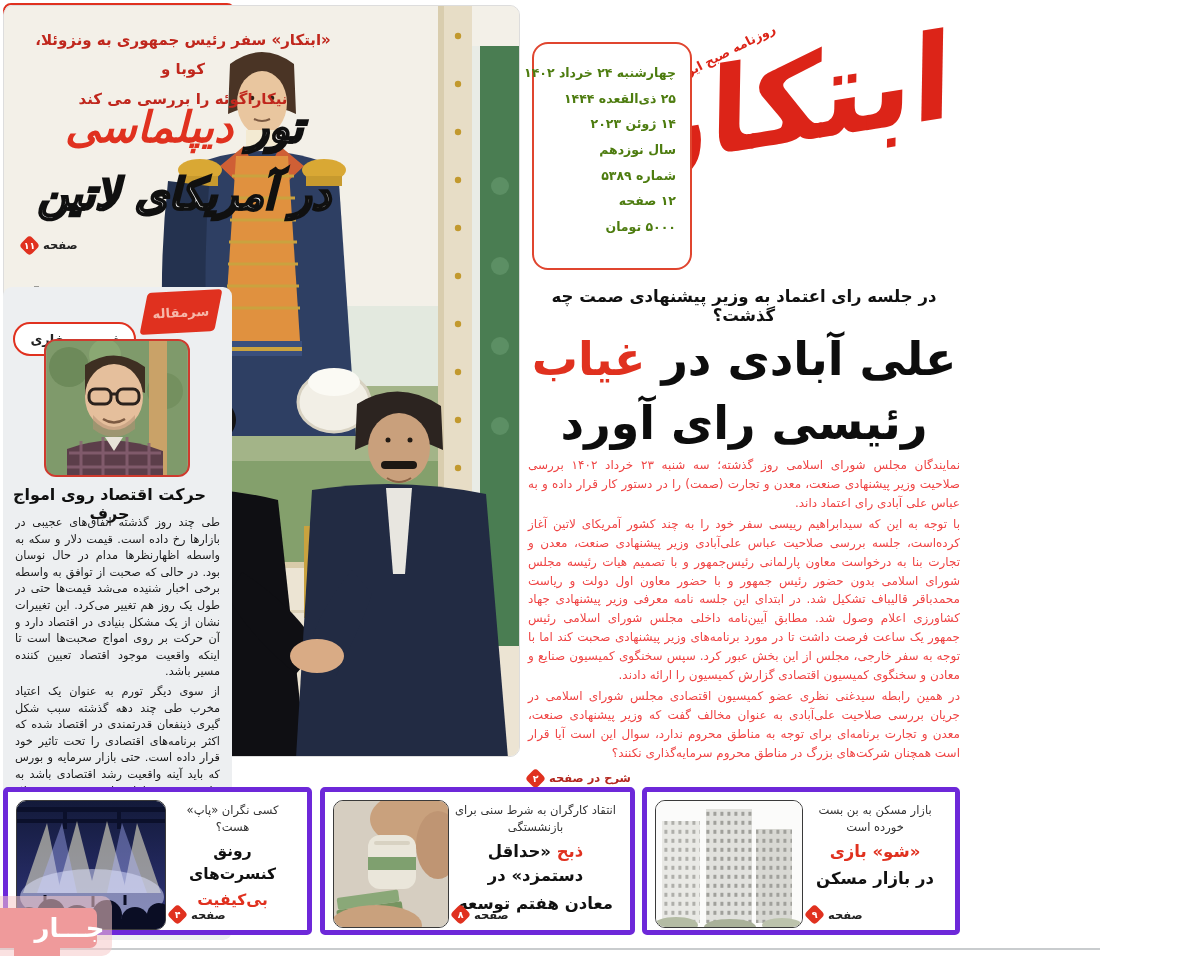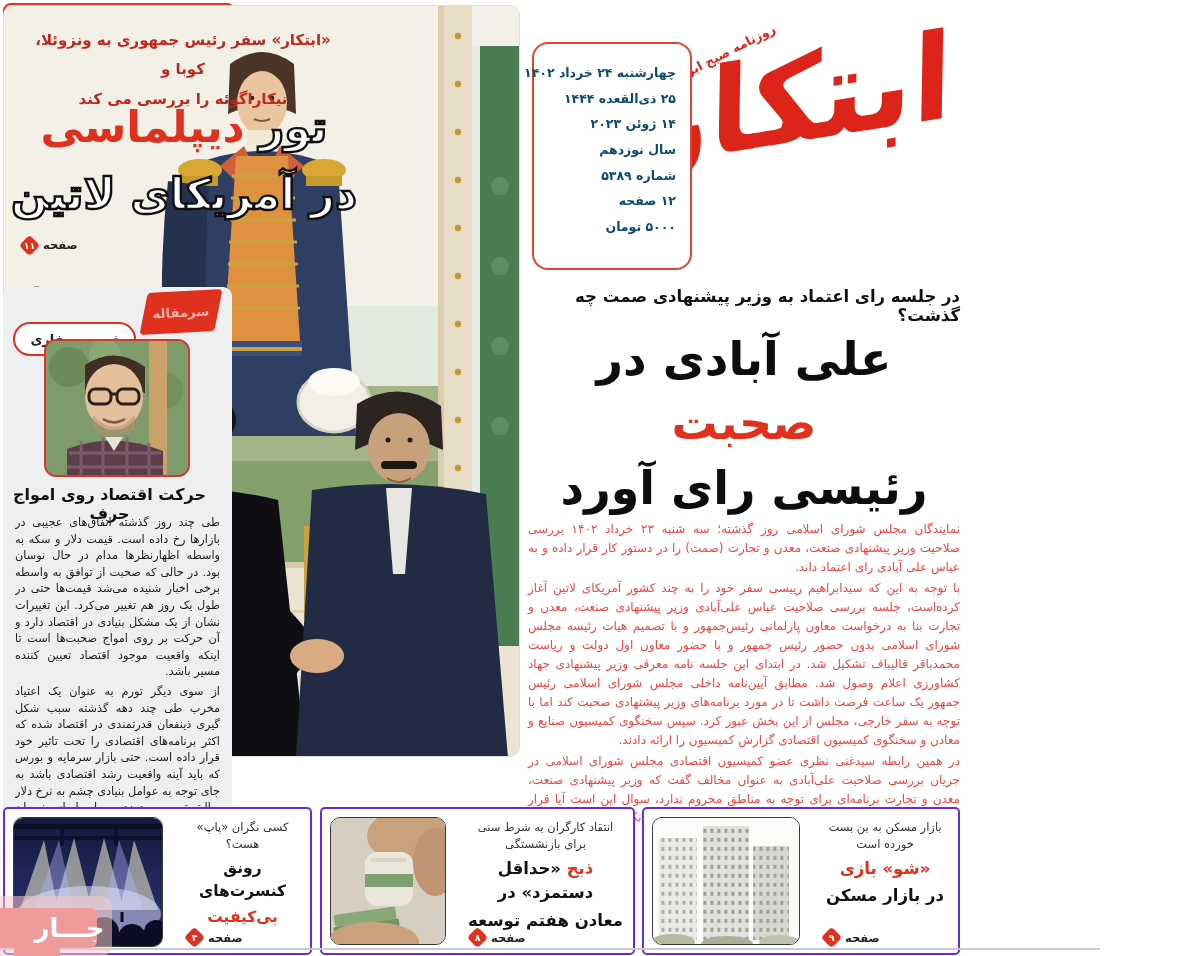--- a/index.html
+++ b/index.html
@@ -25,37 +25,37 @@
   
   .masthead{position:absolute;left:670px;right:240px;top:8px;height:268px;}
   .logo-sub{position:absolute;right:180px;top:38px;transform:rotate(-27deg);color:#dc2418;
     font-size:12.5px;font-weight:bold;white-space:nowrap;}
   .logo-main{position:absolute;right:6px;top:30px;width:280px;text-align:center;color:#dc2418;
     font-size:118px;font-weight:bold;line-height:1;transform:rotate(-9deg) skewX(-10deg);letter-spacing:-4px;}
 
   
   .date-box{position:absolute;left:532px;top:42px;width:160px;height:228px;border:2px solid #e0452f;
     border-radius:16px;padding:16px 14px;background:#fff;}
-  .date-box div{color:#0c4a6e;font-size:12.5px;font-weight:bold;line-height:2.05;text-align:right;white-space:nowrap;}
+  .date-box div{color:#4d7c0f;font-size:12.5px;font-weight:bold;line-height:2.05;text-align:right;white-space:nowrap;}
 
   
   .photo-box{position:absolute;left:3px;top:5px;width:517px;height:752px;border-radius:10px;overflow:hidden;
     border:1px solid #ddd;background:#f2efe8;direction:ltr;}
   .photo-box svg.scene{position:absolute;inset:0;}
   .photo-kicker{position:absolute;top:20px;left:14px;width:330px;text-align:center;color:#c0271d;
     font-weight:bold;font-size:15px;line-height:1.95;direction:rtl;}
   .photo-headline{position:absolute;top:88px;left:6px;width:348px;text-align:center;direction:rtl;
-    font-weight:bold;font-size:43px;line-height:1.55;}
+    font-weight:bold;font-size:43px;line-height:1.55;font-style:italic;}
   .outline{color:#fff;-webkit-text-stroke:2.4px #101010;}
   .photo-headline .red{color:#e0311f;-webkit-text-stroke:0;}
   .photo-pm{position:absolute;top:228px;left:18px;direction:rtl;}
 
   
   .main-col{position:absolute;left:528px;right:240px;top:287px;width:432px;}
-  .main-kicker{font-size:16.5px;font-weight:bold;color:#111;}
+  .main-kicker{text-align:center;font-size:16.5px;font-weight:bold;color:#111;}
   .main-headline{text-align:center;font-size:46px;font-weight:bold;color:#0d0d0d;line-height:1.4;margin-top:2px;}
   .main-headline .red{color:#e0311f;}
   .main-body{font-size:12px;line-height:1.58;color:#ef4444;text-align:justify;}
   .main-body p{margin:0 0 2px;text-indent:0;}
   .main-more{margin-top:4px;text-align:left;}
 
   
   .editorial{position:absolute;right:968px;left:3px;top:287px;width:229px;height:653px;background:#edeff1;
     border-radius:9px;padding:10px 10px 30px;}
   .ed-tab{position:absolute;top:4px;right:14px;width:74px;height:42px;background:#e0311f;
@@ -66,22 +66,22 @@
     font-size:13px;font-weight:bold;color:#222;margin-top:23px;}
   .ed-photo{position:absolute;top:52px;right:42px;width:146px;height:138px;border:2px solid #cf3a2e;
     border-radius:12px;overflow:hidden;background:#8aa176;}
   .ed-title{position:absolute;top:198px;right:16px;left:0;text-align:center;font-size:16px;font-weight:bold;color:#101010;}
   .ed-body{position:absolute;top:228px;right:12px;left:12px;height:392px;overflow:hidden;
     font-size:11.3px;line-height:1.47;color:#1a1a1a;text-align:justify;}
   .ed-body p{margin:0 0 3px;}
   .ed-more{position:absolute;bottom:10px;right:14px;}
 
   
-  .bbox{position:absolute;top:787px;height:148px;border:2px solid #6d28d9;border-radius:5px;background:#fff;
-    padding:8px;display:flex;gap:20px;margin-top:20px;}
+  .bbox{position:absolute;top:787px;height:148px;border:5px solid #6d28d9;border-radius:5px;background:#fff;
+    padding:8px;display:flex;gap:0;}
   .bbox .txt{flex:1;display:flex;flex-direction:column;align-items:center;gap:3px;position:relative;padding:2px 2px 16px;}
   .bbox .img{flex:none;border:1.5px solid #3a3a3a;border-radius:10px;overflow:hidden;background:#eee;direction:ltr;}
   .b-kicker{font-size:11.5px;font-weight:500;color:#333;text-align:center;line-height:1.5;}
   .b-head{font-size:16.5px;font-weight:bold;color:#111;text-align:center;line-height:1.5;}
   .b-head.red,.b-red{color:#e0311f;}
   .bbox .pm{position:absolute;bottom:0;left:4px;}
   .pos-a{left:642px;width:318px;}
   .pos-b{left:320px;width:315px;}
   .pos-c{left:3px;width:309px;}
 
@@ -265,21 +265,21 @@
         <span class="dmd">
             <span>۱۱</span>
           </span>
       </span>
     </div>
   </div>
 
   <div class="main-col">
     <div class="main-kicker">در جلسه رای اعتماد به وزیر پیشنهادی صمت چه گذشت؟</div>
     <div class="main-headline">
-      <span>علی آبادی در </span><span class="red">صحبت</span><br>
+      <span>علی آبادی در </span><span class="red">غیاب</span><br>
       <span>رئیسی رای آورد</span>
     </div>
     <div class="main-body">
       <p>نمایندگان مجلس شورای اسلامی روز گذشته؛ سه شنبه ۲۳ خرداد ۱۴۰۲ بررسی صلاحیت وزیر پیشنهادی صنعت، معدن و تجارت (صمت) را در دستور کار قرار داده و به عباس علی آبادی رای اعتماد داند.</p>
       <p>با توجه به این که سیدابراهیم رییسی سفر خود را به چند کشور آمریکای لاتین آغاز کرده‌است، جلسه بررسی صلاحیت عباس علی‌آبادی وزیر پیشنهادی صنعت، معدن و تجارت بنا به درخواست معاون پارلمانی رئیس‌جمهور و با تصمیم هیات رئیسه مجلس شورای اسلامی بدون حضور رئیس جمهور و با حضور معاون اول دولت و ریاست محمدباقر قالیباف تشکیل شد. در ابتدای این جلسه نامه معرفی وزیر پیشنهادی جهاد کشاورزی اعلام وصول شد. مطابق آیین‌نامه داخلی مجلس شورای اسلامی رئیس جمهور یک ساعت فرصت داشت تا در مورد برنامه‌های وزیر پیشنهادی صحبت کند اما با توجه به سفر خارجی، مجلس از این بخش عبور کرد. سپس سخنگوی کمیسیون صنایع و معادن و سخنگوی کمیسیون اقتصادی گزارش کمیسیون را ارائه دادند.</p>
       <p>در همین رابطه سیدغنی نظری عضو کمیسیون اقتصادی مجلس شورای اسلامی در جریان بررسی صلاحیت علی‌آبادی به عنوان مخالف گفت که وزیر پیشنهادی صنعت، معدن و تجارت برنامه‌ای برای توجه به مناطق محروم ندارد، سوال این است آیا قرار است همچنان شرکت‌های بزرگ در مناطق محروم سرمایه‌گذاری نکنند؟</p>
     </div>
     <div class="main-more">
       <span class="pm red-label">
         <span>شرح در صفحه</span>

